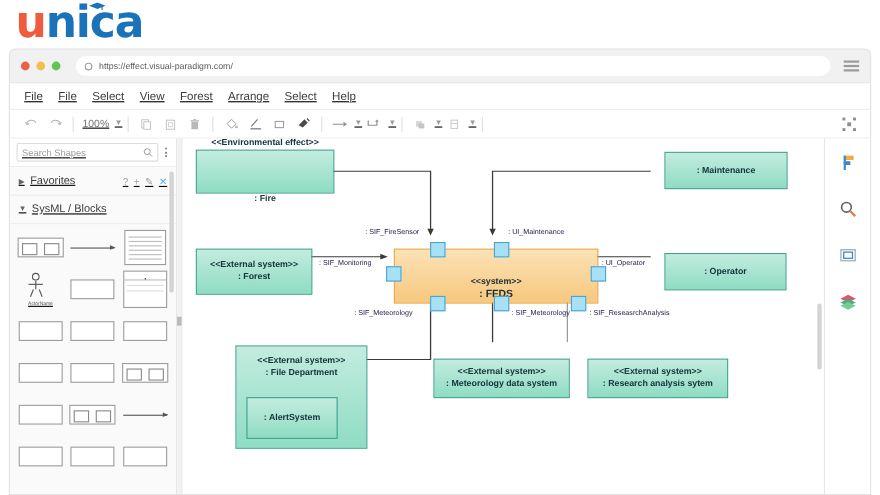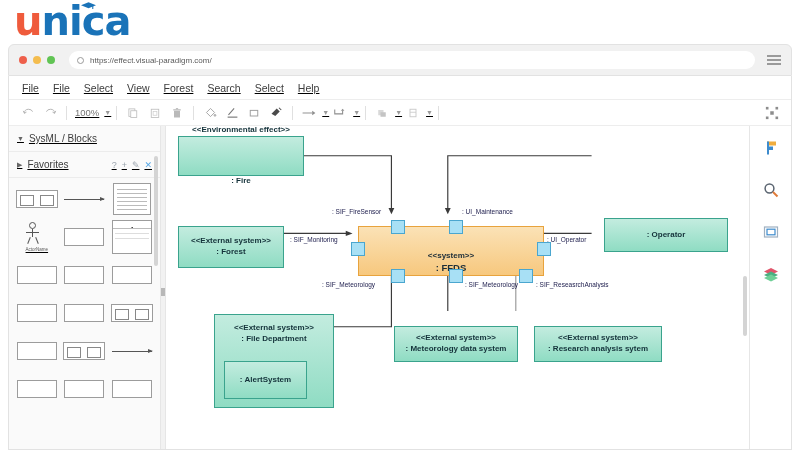--- a/index.html
+++ b/index.html
@@ -200,21 +200,21 @@
 </div>
 
 <div id="app">
 
   <div id="menubar">
     <div class="menu-item">File</div>
     <div class="menu-item">File</div>
     <div class="menu-item">Select</div>
     <div class="menu-item">View</div>
     <div class="menu-item">Forest</div>
-    <div class="menu-item">Search</div>
+    <div class="menu-item">Arrange</div>
     <div class="menu-item">Select</div>
     <div class="menu-item">Help</div>
   </div>
 
   <div id="toolbar">
     <div class="tb">
       <svg width="13" height="13" viewBox="0 0 16 16">
           <path d="M3 9 Q3 4 8 4 Q12 4 13 7" stroke="#b5b5b5" stroke-width="1.2" fill="none"></path>
           <path d="M3 9 L1.5 6 M3 9 L5.5 7.5" stroke="#b5b5b5" stroke-width="1.2" fill="none"></path>
         </svg>
@@ -310,37 +310,51 @@
         <rect x="1" y="12" width="3" height="3" fill="#8d8d8d"></rect>
           <rect x="12" y="12" width="3" height="3" fill="#8d8d8d"></rect>
         <rect x="6" y="6" width="4" height="4" fill="#8d8d8d"></rect>
       </svg>
     </div>
   </div>
 
   <div id="body-row">
 
     <div id="shapes-panel">
-
-      <div class="panel-section">
-        <span class="tri">▼</span>
-        <span>SysML / Blocks</span>
+      <div id="search-row">
+        <div id="search-input-box">
+          <span style="flex:1">Search Shapes</span>
+          <svg width="9" height="9" viewBox="0 0 14 14">
+            <circle cx="6" cy="6" r="4.2" fill="none" stroke="#8a8a8a" stroke-width="1.2"></circle>
+            <path d="M9.2 9.2 L13 13" stroke="#8a8a8a" stroke-width="1.2"></path>
+          </svg>
+        </div>
+        <div class="kebab">
+            <i></i>
+            <i></i>
+            <i></i>
+          </div>
       </div>
 
       <div class="panel-section">
         <span class="tri">▶</span>
         <span>Favorites</span>
         <span class="sect-actions">
           <span>?</span>
           <span>+</span>
           <span>✎</span>
           <span style="color:#5aa9e6">✕</span>
         </span>
       </div>
 
+      <div class="panel-section">
+        <span class="tri">▼</span>
+        <span>SysML / Blocks</span>
+      </div>
+
       <div id="shape-grid">
         <div class="shape-cell">
             <div class="sh-ports"></div>
           </div>
         <div class="shape-cell">
             <div class="sh-line"></div>
           </div>
         <div class="shape-cell">
             <div class="sh-lines">
               <i></i>
@@ -465,22 +479,25 @@
         </div>
 
         <div class="port" style="left:225px; top:94px;"></div>
         <div class="port" style="left:283px; top:94px;"></div>
         <div class="port" style="left:185px; top:116px;"></div>
         <div class="port" style="left:371px; top:116px;"></div>
         <div class="port" style="left:225px; top:143px;"></div>
         <div class="port" style="left:283px; top:143px;"></div>
         <div class="port" style="left:353px; top:143px;"></div>
 
-
-        <div class="node" style="left:438px; top:92px; width:124px; height:34px;">
+        <div class="node" style="left:438px; top:12px; width:112px; height:34px;">
+          <div>: Maintenance</div>
+        </div>
+
+        <div class="node" style="left:438px; top:104px; width:111px; height:34px;">
           <div>: Operator</div>
         </div>
 
         <div class="node" style="left:48px; top:188px; width:120px; height:94px; justify-content:flex-start; padding-top:8px;">
           <div class="stereo">&lt;&lt;External system&gt;&gt;</div>
           <div>: File Department</div>
           <div class="node" style="left:9px; top:46px; width:83px; height:38px; border-color:#3aa38d;">
             <div>: AlertSystem</div>
           </div>
         </div>

